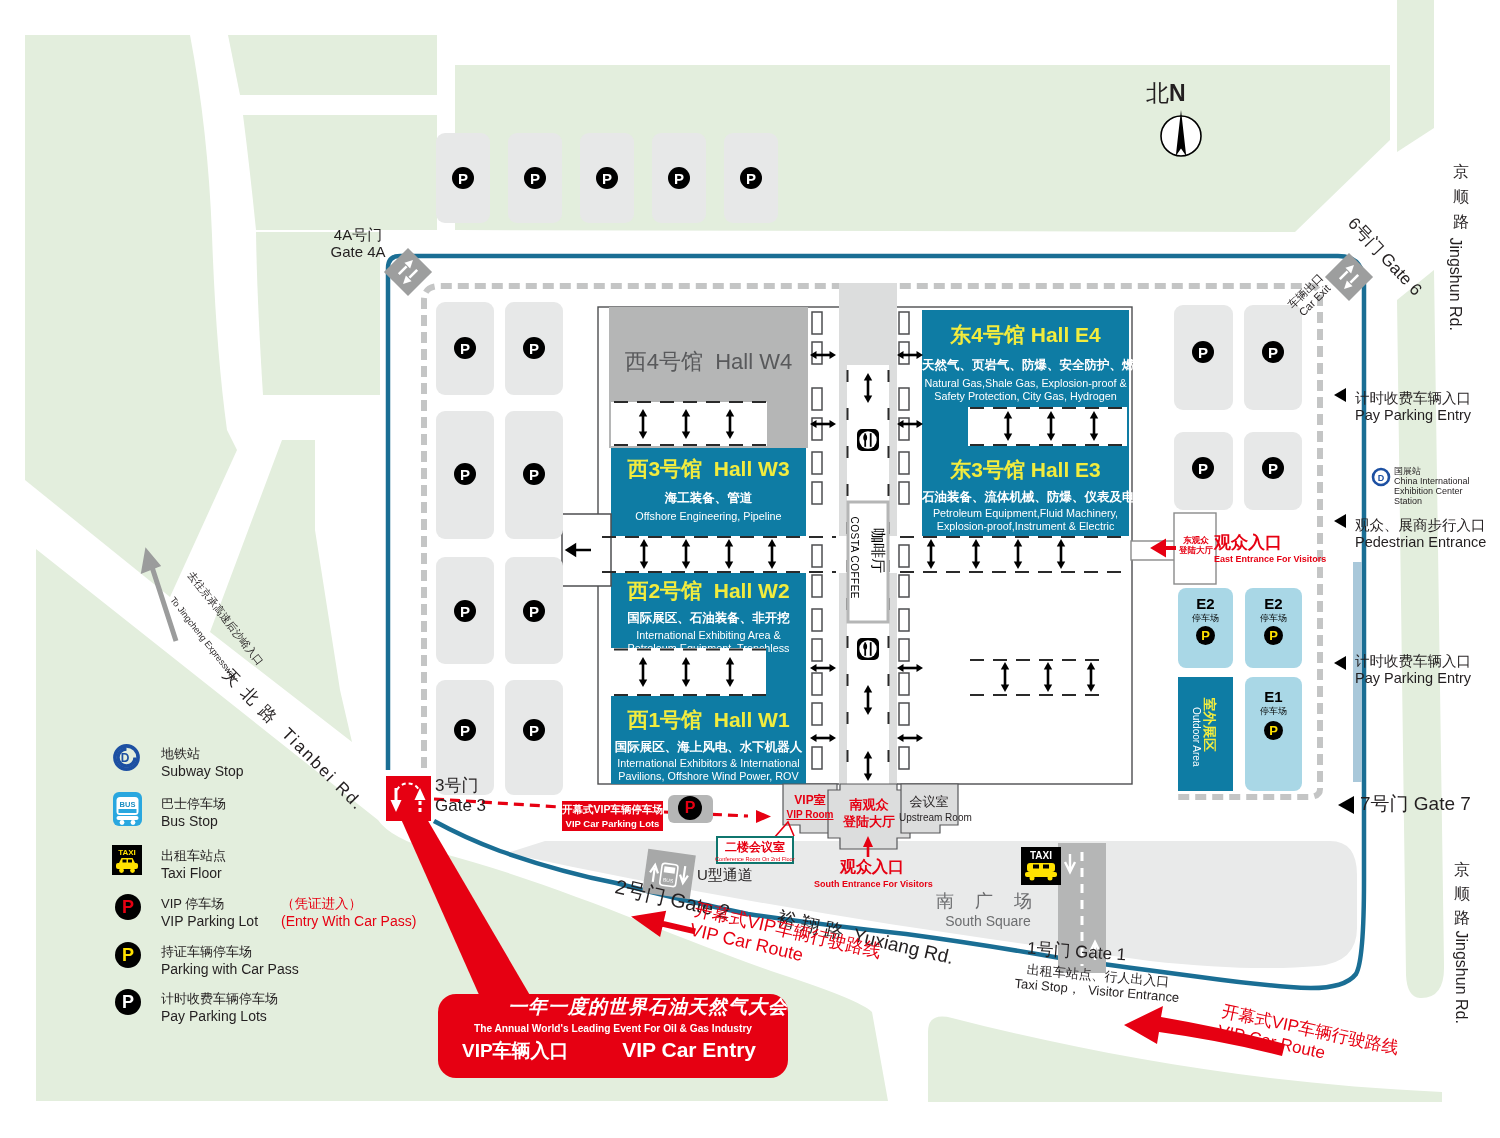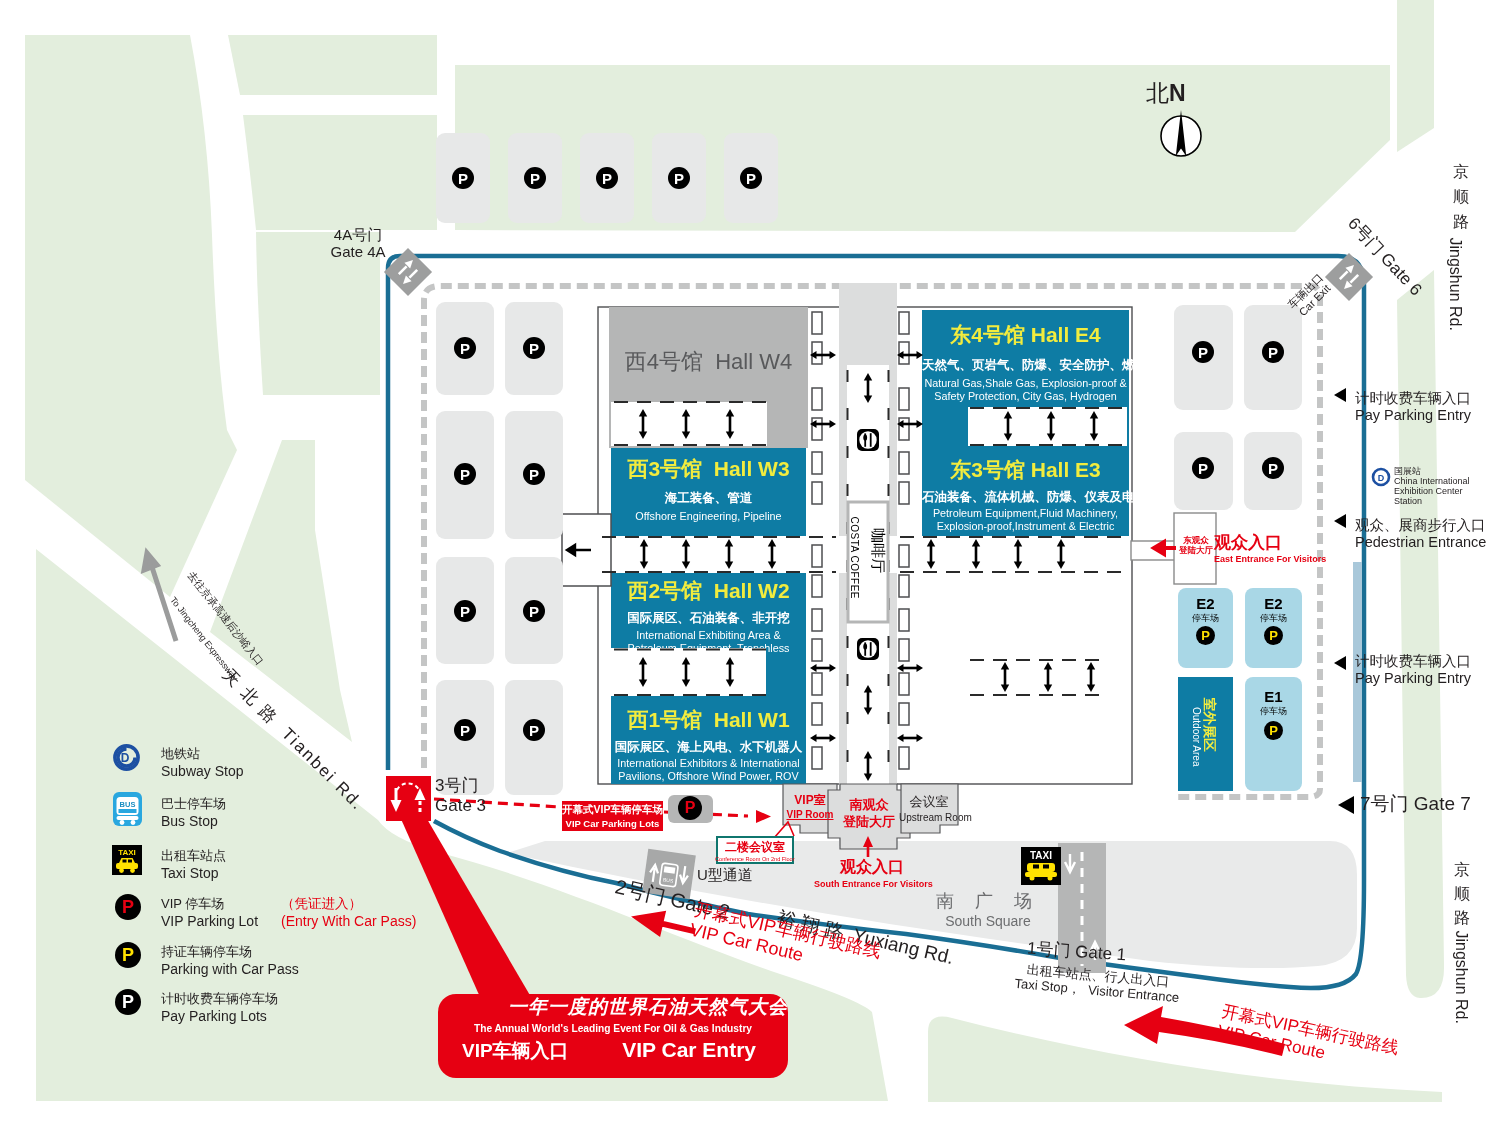--- a/index.html
+++ b/index.html
@@ -469,21 +469,21 @@
   <div style="position:absolute;left:112px;top:845px;width:30px;height:30px;background:#000;"></div>
   <svg style="position:absolute;left:112px;top:845px;" width="30" height="30">
     <text x="15" y="9.5" font-size="8" font-weight="bold" fill="#ffe100" text-anchor="middle" font-family="Liberation Sans">TAXI</text>
     <path d="M7,18 l2.5,-5 l11,0 l2.5,5 Z" fill="#ffe100"></path>
     <rect x="10.5" y="14.5" width="4" height="3" fill="#000"></rect>
         <rect x="16" y="14.5" width="4" height="3" fill="#000"></rect>
     <rect x="4" y="18" width="22" height="6" rx="2" fill="#ffe100"></rect>
     <circle cx="9.5" cy="25.5" r="2.4" fill="#ffe100"></circle>
         <circle cx="20.5" cy="25.5" r="2.4" fill="#ffe100"></circle>
   </svg>
-  <div class="t" style="left:161px;top:846px;"><span class="zh">出租车站点</span><br><span class="en">Taxi Stop</span></div>
+  <div class="t" style="left:161px;top:846px;"><span class="zh">出租车站点</span><br><span class="en">Taxi Floor</span></div>
 
   <div class="pc" style="left:115px;top:894px;width:26px;height:26px;font-size:18px;color:#e60012;">P</div>
   <div class="t" style="left:161px;top:894px;"><span class="zh">VIP 停车场</span><br><span class="en">VIP Parking Lot</span></div>
   <div class="t red" style="left:281px;top:894px;"><span style="font-size:13.5px;">（凭证进入）</span><br><span class="en">(Entry With Car Pass)</span></div>
 
   <div class="pc" style="left:115px;top:942px;width:26px;height:26px;font-size:18px;color:#ffe100;">P</div>
   <div class="t" style="left:161px;top:942px;"><span class="zh">持证车辆停车场</span><br><span class="en">Parking with Car Pass</span></div>
 
   <div class="pc" style="left:115px;top:989px;width:26px;height:26px;font-size:18px;">P</div>
   <div class="t" style="left:161px;top:989px;"><span class="zh">计时收费车辆停车场</span><br><span class="en">Pay Parking Lots</span></div>

